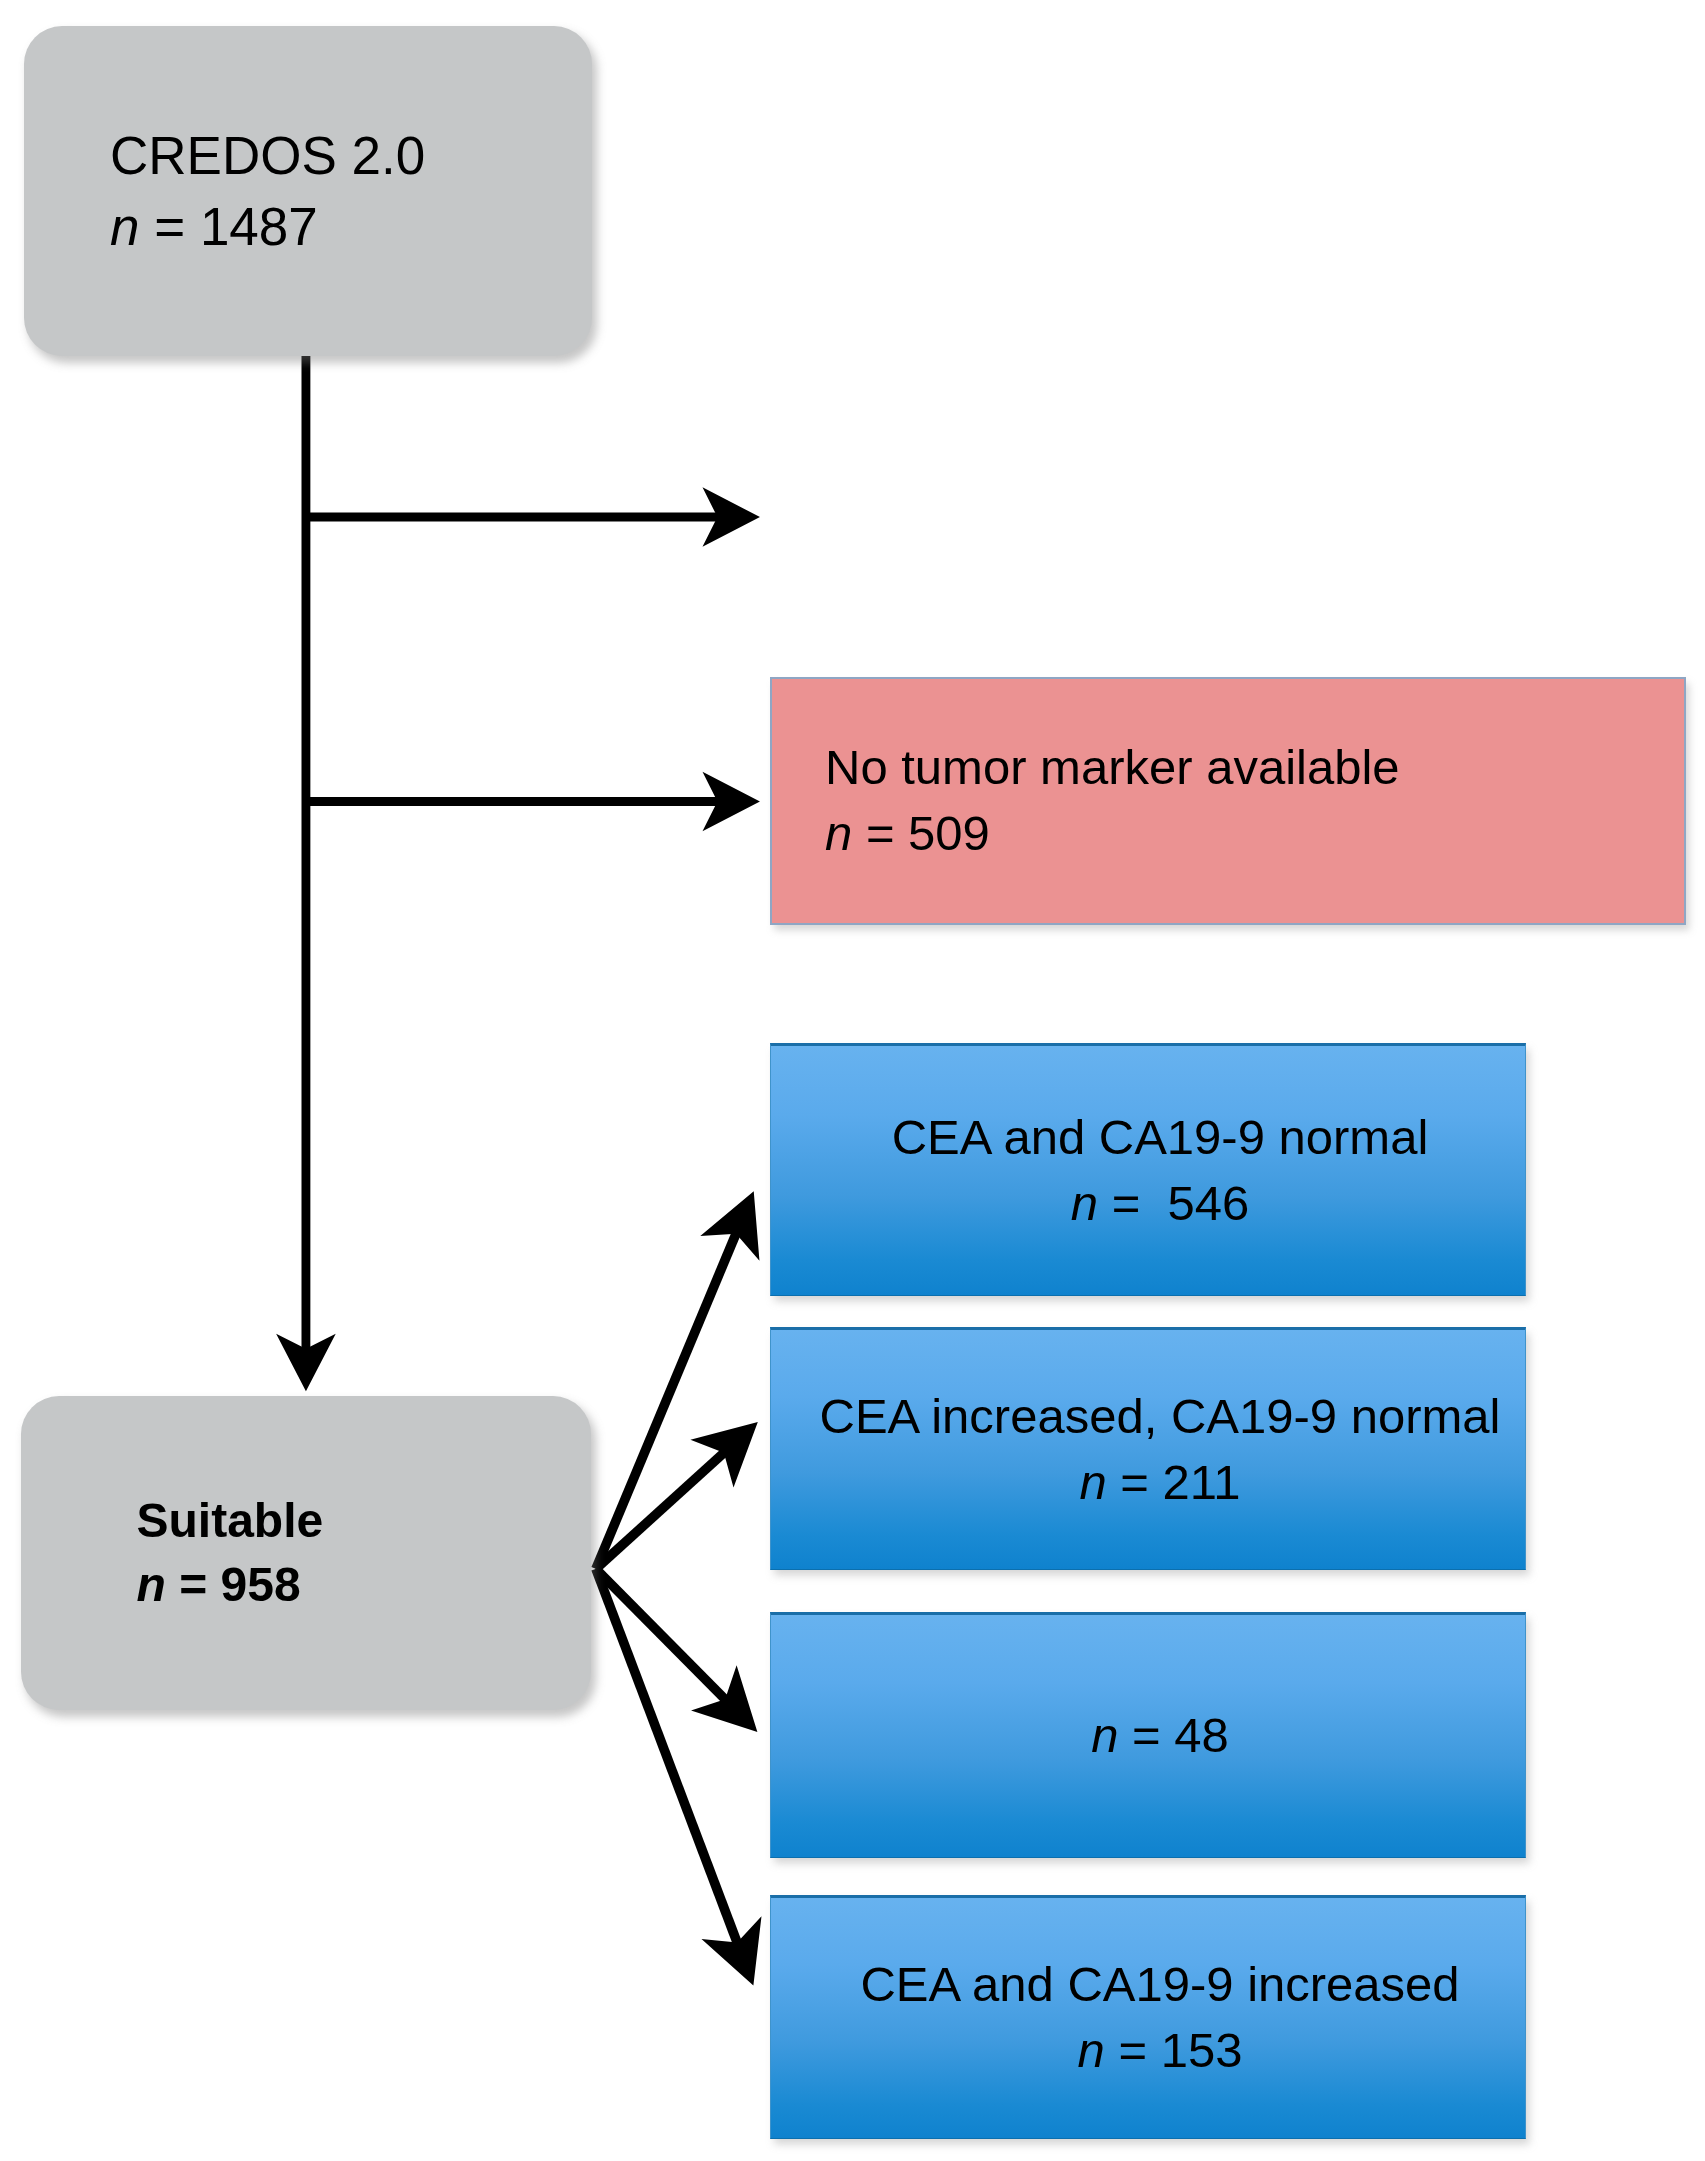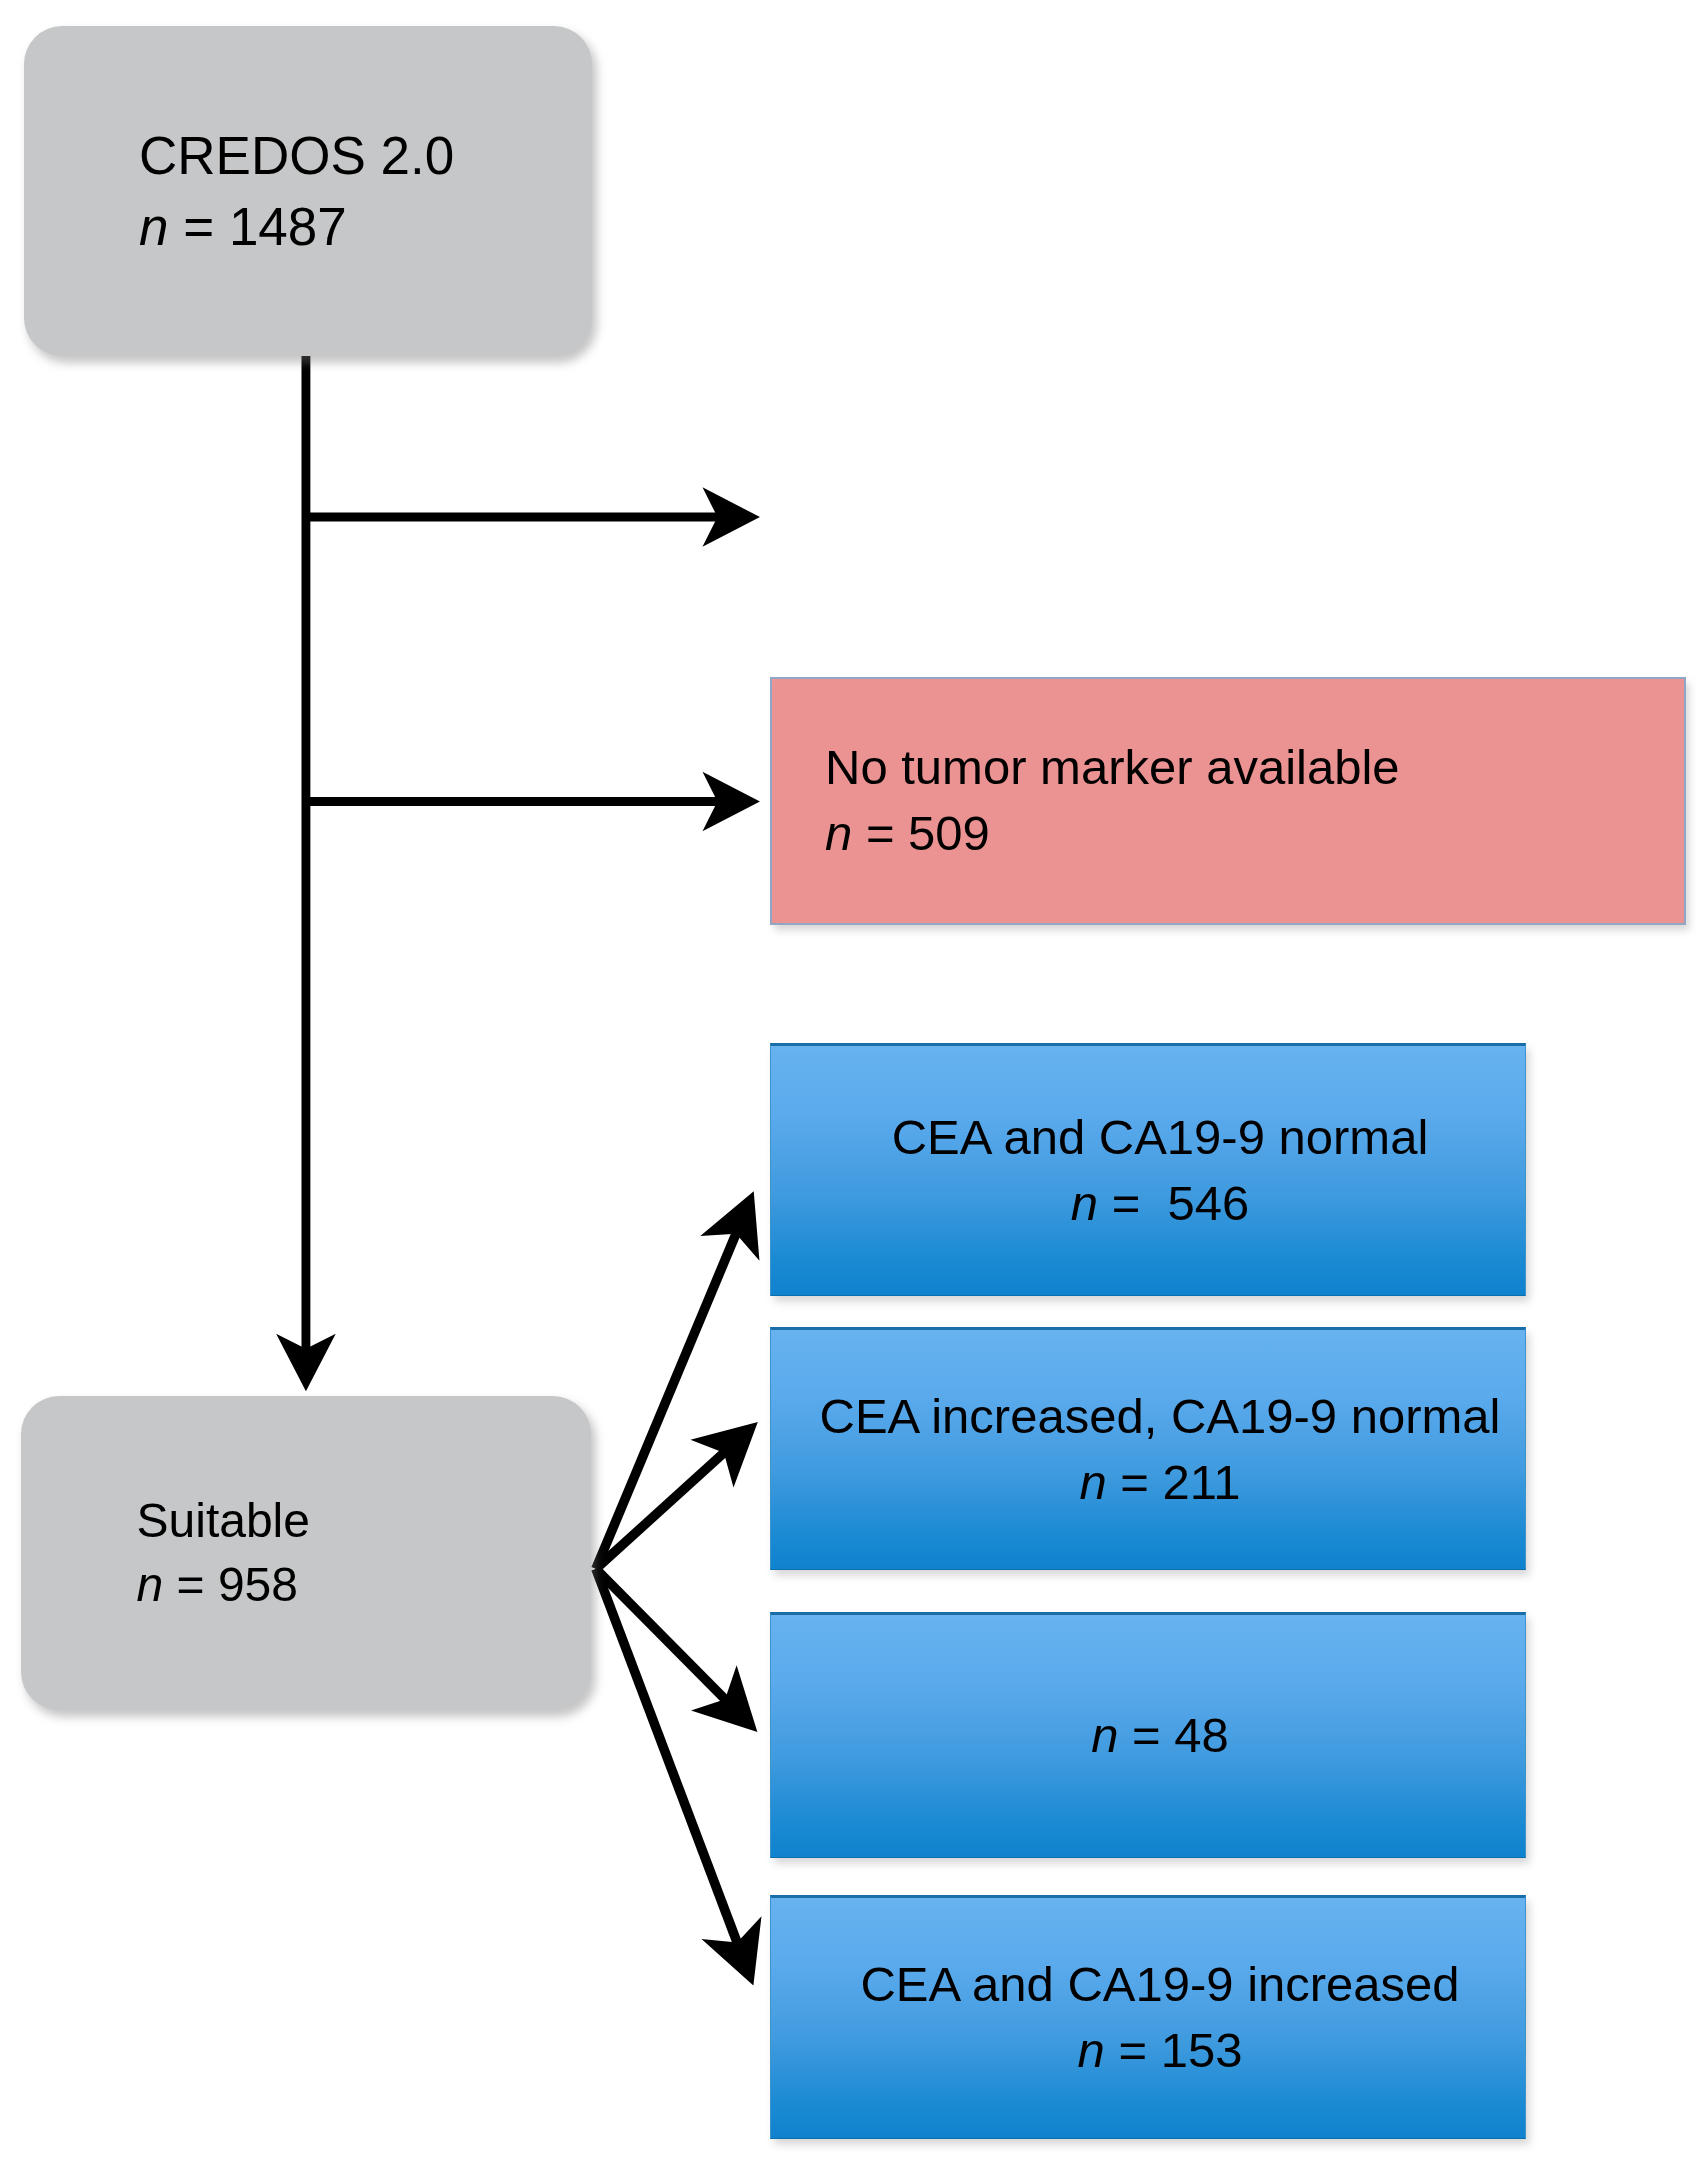--- a/index.html
+++ b/index.html
@@ -47,30 +47,31 @@
     background: #c5c7c8;
     border-radius: 38px;
     box-shadow: 4.8px 6.1px 9.6px rgba(120,120,120,0.42);
   }
 
   #node-credos {
     left: 24px;
     top: 26px;
     width: 568px;
     height: 330px;
-    padding-left: 115px;
+    padding-left: 86px;
   }
   #node-credos .line { font-size: 53px; }
 
   #node-suitable {
     left: 20.5px;
     top: 1396px;
     width: 570px;
     height: 314px;
     padding-left: 116px;
+    font-weight: bold;
   }
   #node-suitable .line { font-size: 48px; }
 
   
   .node-pink {
     background: #eb9292;
     border: 2px solid #8fa6c4;
     box-shadow: 4.1px 5.5px 7.5px rgba(150,150,150,0.38);
     padding-left: 53px;
     left: 770px;

